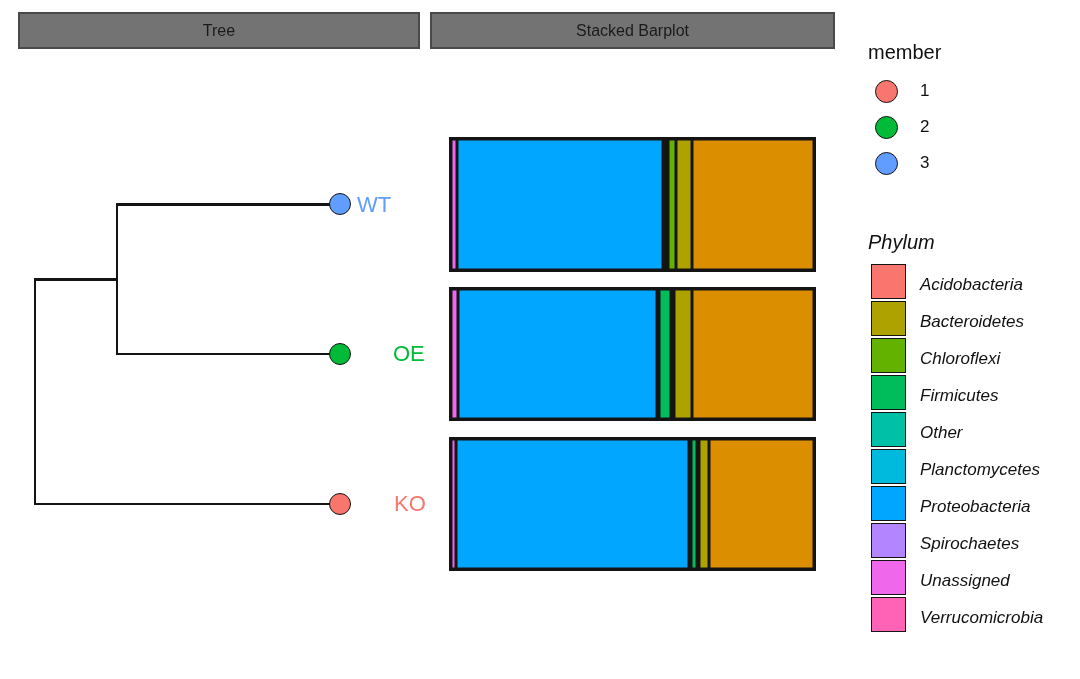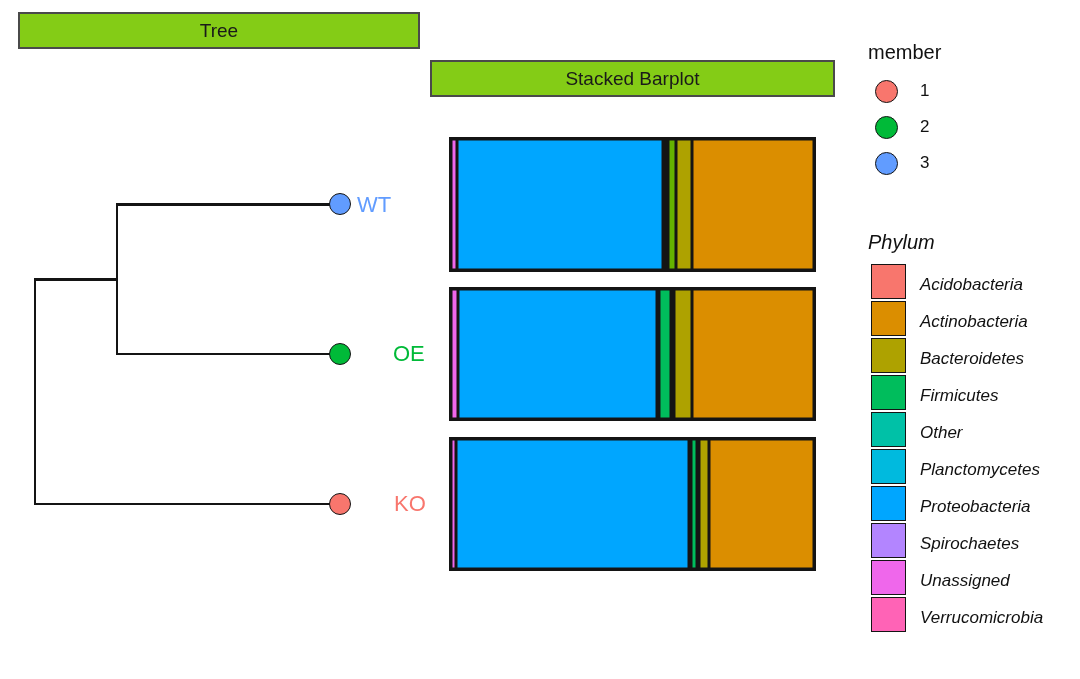--- a/index.html
+++ b/index.html
@@ -5,28 +5,28 @@
   html,body{margin:0;padding:0;background:#ffffff;}
   #figure{
     position:relative;
     width:1080px;height:679px;
     background:#ffffff;
     font-family:"Liberation Sans", sans-serif;
     overflow:hidden;
   }
   .strip{
     position:absolute;
-    background:#84cc16;
+    background:#737373;
     border:2px solid #4a4a4a;
     box-sizing:border-box;
     display:flex;align-items:center;justify-content:center;
-    font-size:19px;color:#1a1a1a;
+    font-size:16px;color:#1a1a1a;
   }
   #strip-tree{left:18px;top:12px;width:402px;height:37px;}
-  #strip-bar{left:430px;top:12px;width:405px;height:37px;margin-top:48px;}
+  #strip-bar{left:430px;top:12px;width:405px;height:37px;}
   #tree-layer,#bars-layer{position:absolute;left:0;top:0;width:1080px;height:679px;}
   .tree-line{position:absolute;background:#141414;}
   .tree-node{
     position:absolute;width:22px;height:22px;border-radius:50%;
     border:1.5px solid #141414;box-sizing:border-box;
   }
   .tree-tip-label{
     position:absolute;font-size:22px;line-height:24px;white-space:nowrap;
   }
   .bar{
@@ -136,26 +136,26 @@
   </div>
 
   <div id="legend-phylum" class="legend">
     <div class="legend-title">Phylum</div>
     <div class="legend-items">
         <div class="legend-item">
           <span class="key-square" style="background: rgb(248, 118, 109);"></span>
           <span class="legend-label">Acidobacteria</span>
         </div>
         <div class="legend-item">
-          <span class="key-square" style="background: rgb(219, 142, 0);"></span>
-          <span class="legend-label">Actinobacteria</span>
+          <span class="key-square" style="background: rgb(174, 162, 0);"></span>
+          <span class="legend-label">Bacteroidetes</span>
         </div>
         <div class="legend-item">
-          <span class="key-square" style="background: rgb(174, 162, 0);"></span>
-          <span class="legend-label">Bacteroidetes</span>
+          <span class="key-square" style="background: rgb(100, 178, 0);"></span>
+          <span class="legend-label">Chloroflexi</span>
         </div>
         <div class="legend-item">
           <span class="key-square" style="background: rgb(0, 189, 92);"></span>
           <span class="legend-label">Firmicutes</span>
         </div>
         <div class="legend-item">
           <span class="key-square" style="background: rgb(0, 193, 167);"></span>
           <span class="legend-label">Other</span>
         </div>
         <div class="legend-item">

